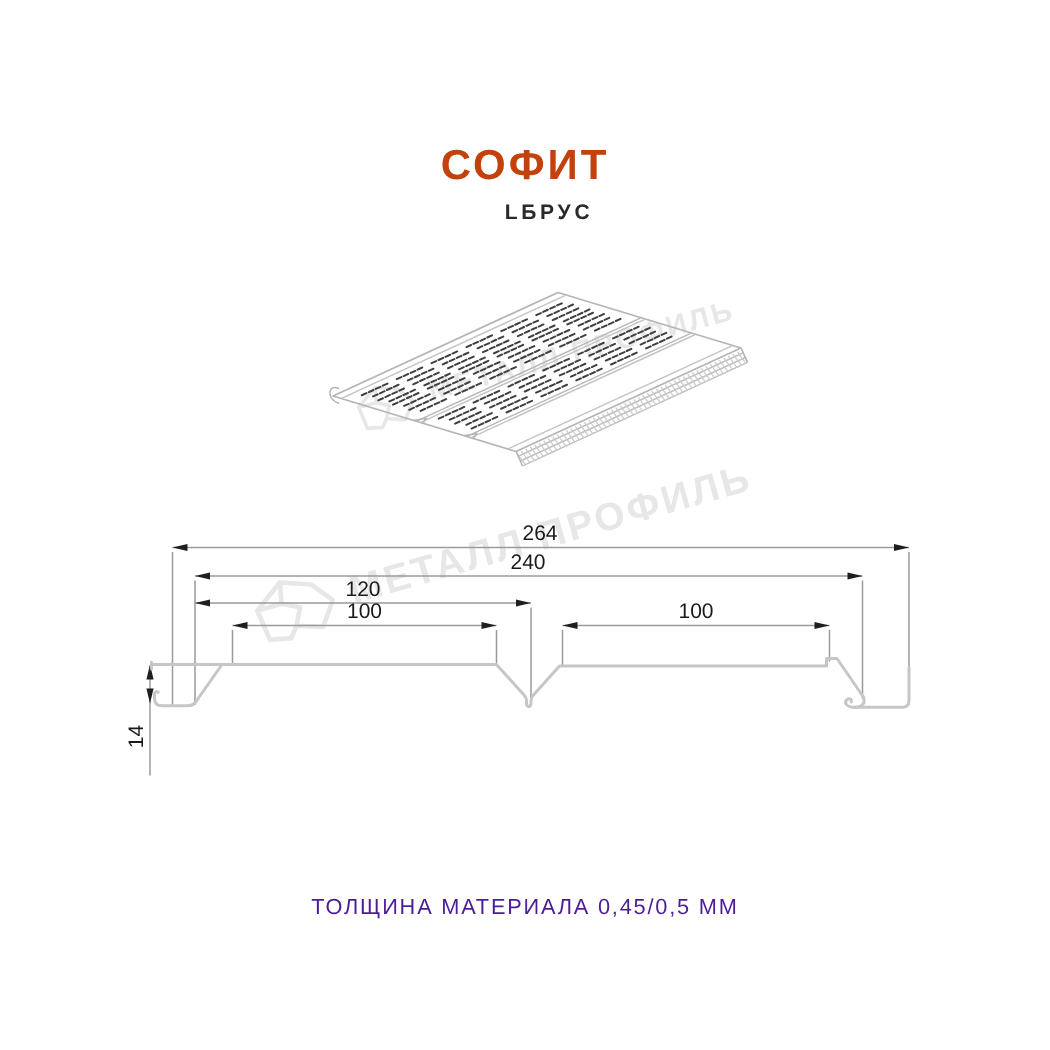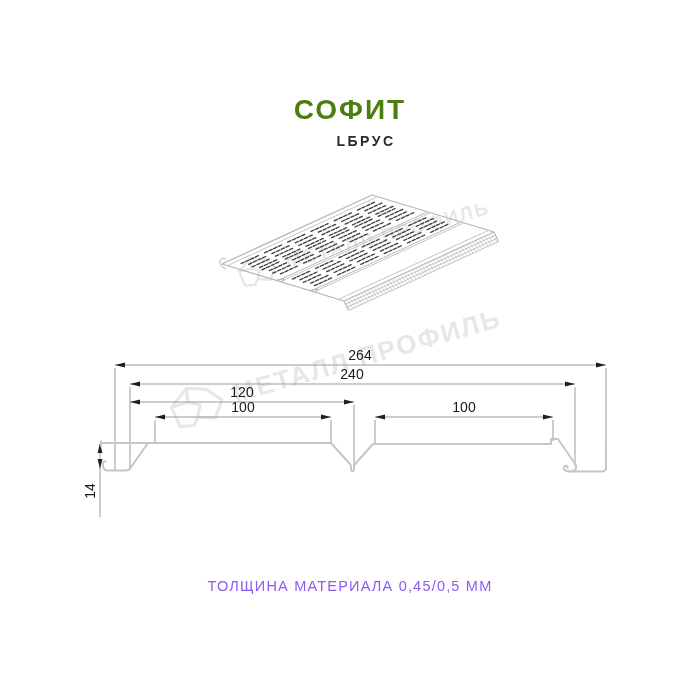--- a/index.html
+++ b/index.html
@@ -1,23 +1,23 @@
 <!DOCTYPE html>
 <html><head>
 <meta charset="utf-8">
 <style>
   html,body{margin:0;padding:0;background:#ffffff;}
   .page{position:relative;width:700px;height:700px;background:#ffffff;overflow:hidden;
         font-family:"Liberation Sans",sans-serif;color:#1d1d1b;}
   .title{position:absolute;left:0;top:94px;width:100%;text-align:center;
-         font-size:28px;font-weight:700;letter-spacing:2px;color:#4d7c0f;z-index:3;}
+         font-size:28px;font-weight:700;letter-spacing:2px;color:#c2410c;z-index:3;}
   .subtitle{position:absolute;left:16px;top:133px;width:100%;text-align:center;
             font-size:14px;font-weight:700;letter-spacing:2.5px;color:#2a2a2a;z-index:3;}
-  .thickness-note{position:absolute;left:0;top:578px;width:100%;text-align:center;
-            font-size:14.5px;font-weight:500;letter-spacing:1.2px;color:#8b5cf6;z-index:3;}
+  .thickness-note{position:absolute;left:0;top:597px;width:100%;text-align:center;
+            font-size:14.5px;font-weight:500;letter-spacing:1.2px;color:#4c1d95;z-index:3;}
   .watermark{position:absolute;display:flex;align-items:center;gap:10px;
              color:#e7e7e7;font-weight:700;white-space:nowrap;z-index:1;}
   .wm-top{left:238px;top:258px;font-size:19px;letter-spacing:2px;
           transform:rotate(-15deg);transform-origin:0 50%;}
   .wm-bottom{left:170px;top:388px;font-size:26px;letter-spacing:2px;
           transform:rotate(-16deg);transform-origin:0 50%;}
   .wm-logo{flex:0 0 auto;}
   svg.tech{position:absolute;left:0;top:0;z-index:2;}
   text.dim{font-family:"Liberation Sans",sans-serif;font-size:14px;fill:#1a1a1a;}
 </style>

